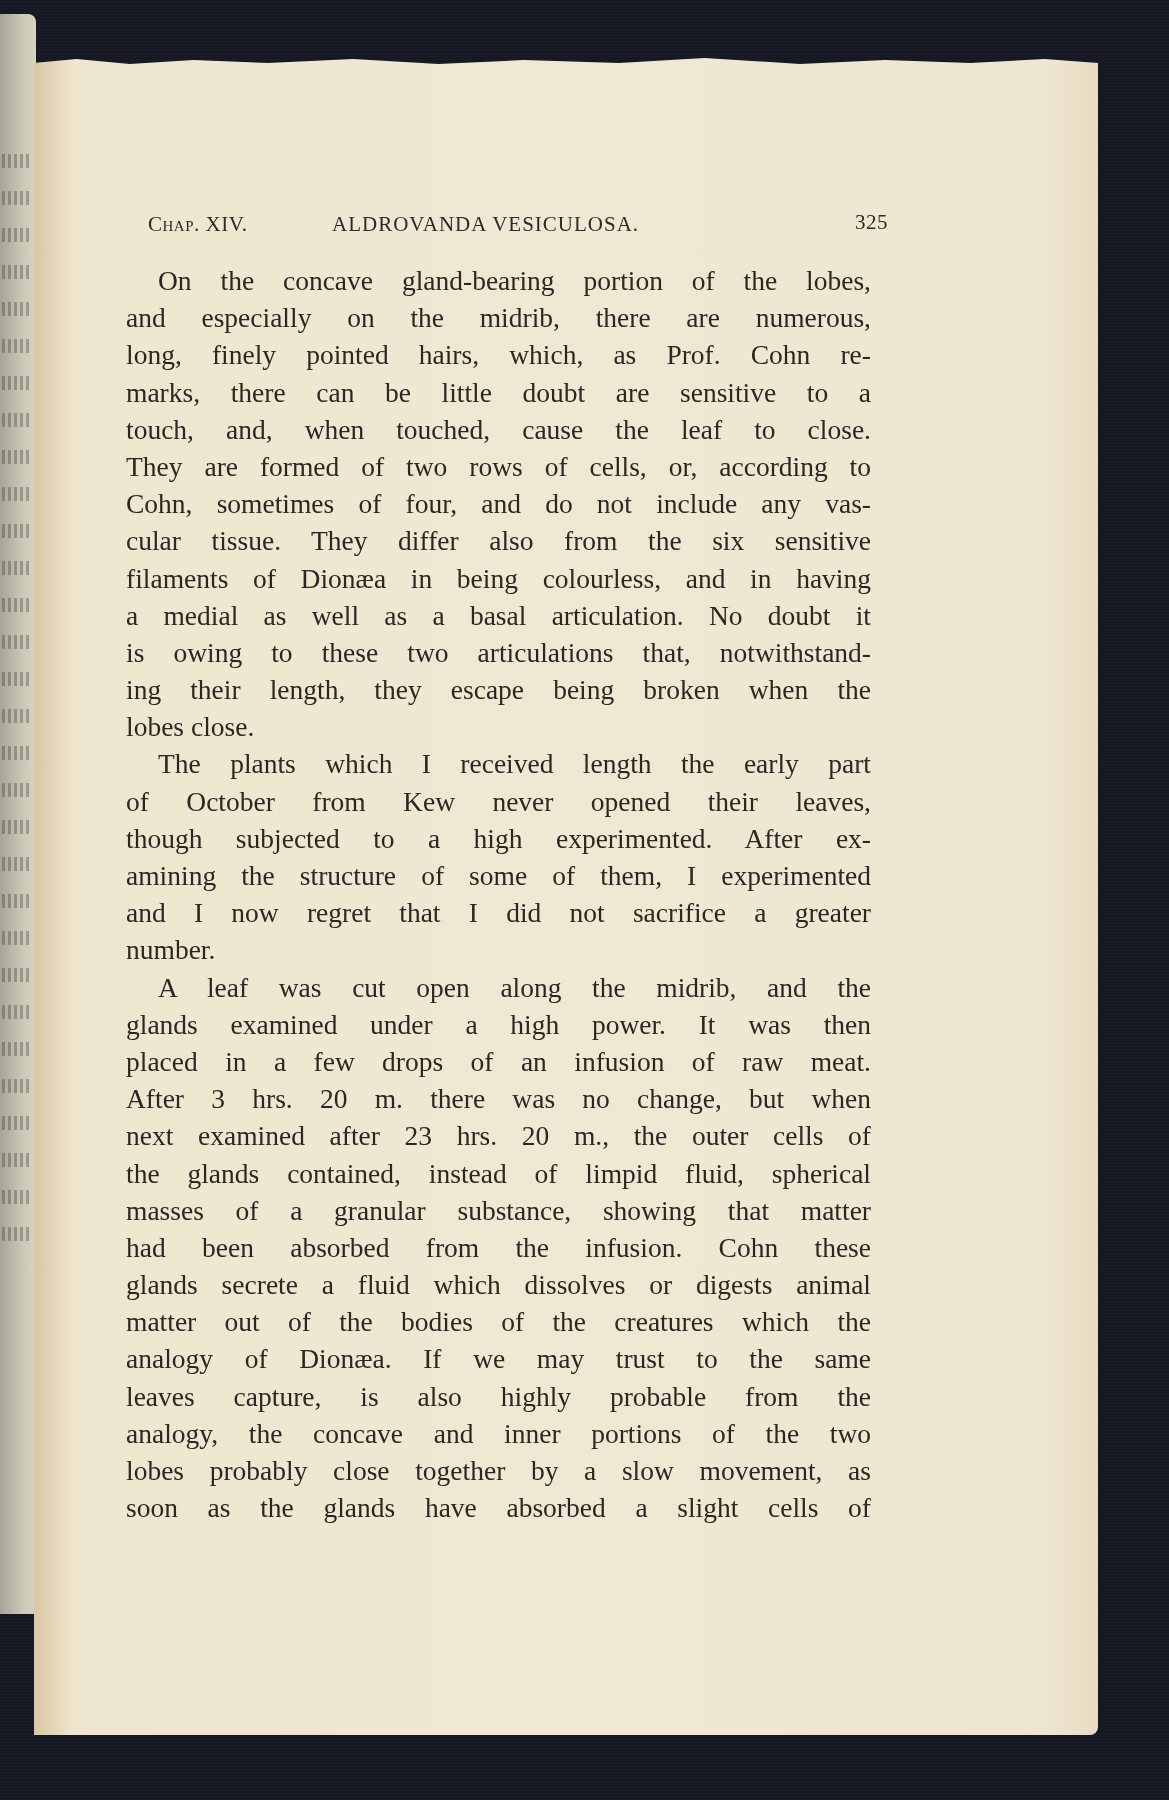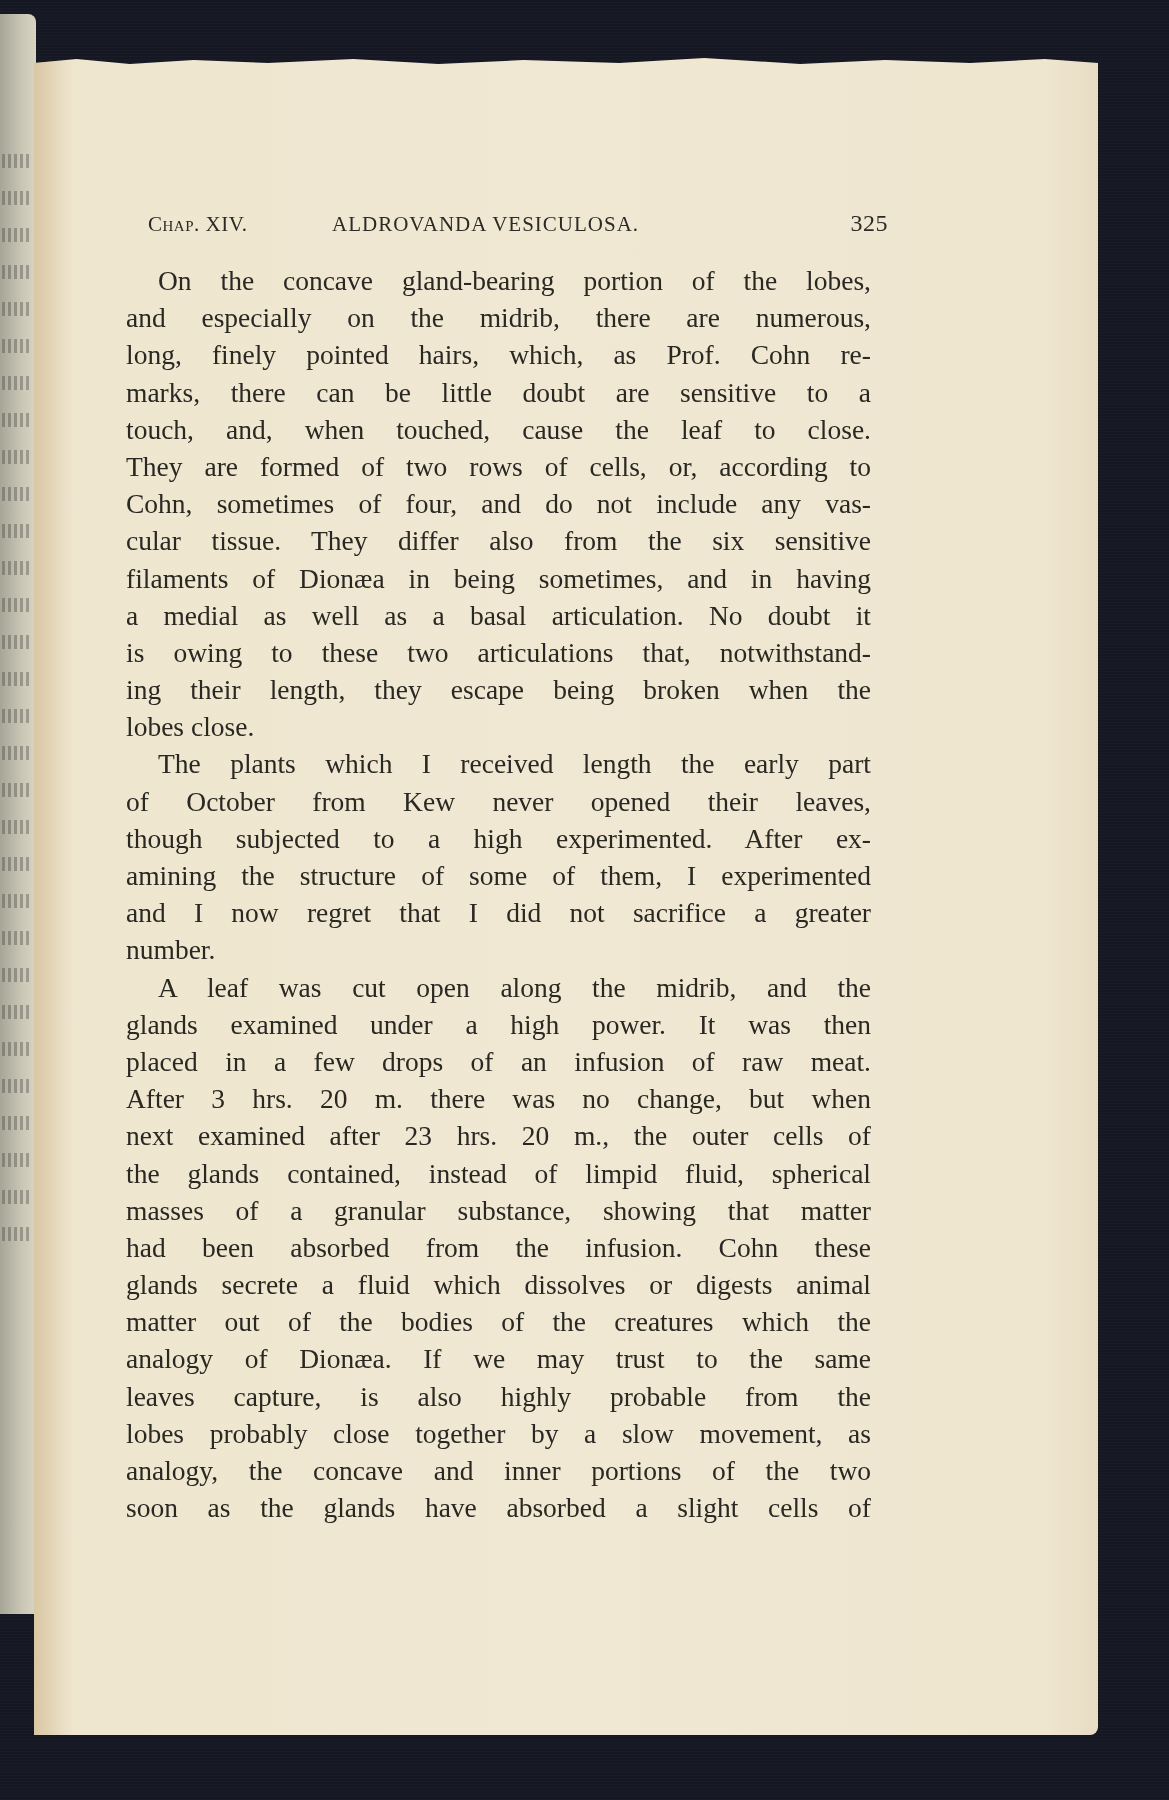--- a/index.html
+++ b/index.html
@@ -77,21 +77,21 @@
       position: absolute;
       left: 184px;
       top: 0;
       font-variant: small-caps;
       letter-spacing: 1px;
     }
     .running-head .page-number {
       position: absolute;
       right: -4px;
       top: -2px;
-      font-size: 24px;
+      font-size: 21px;
     }
     .text-block {
       position: absolute;
       left: 126px;
       top: 262px;
       width: 745px;
       color: #2a2823;
       font-size: 27.5px;
       line-height: 37.2px;
     }
@@ -162,21 +162,21 @@
 <div class="text-block" id="text-block">
     <div class="para">
       <span class="line indent">On the concave gland-bearing portion of the lobes,</span>
       <span class="line">and especially on the midrib, there are numerous,</span>
       <span class="line">long, finely pointed hairs, which, as Prof. Cohn re-</span>
       <span class="line">marks, there can be little doubt are sensitive to a</span>
       <span class="line">touch, and, when touched, cause the leaf to close.</span>
       <span class="line">They are formed of two rows of cells, or, according to</span>
       <span class="line">Cohn, sometimes of four, and do not include any vas-</span>
       <span class="line">cular tissue.  They differ also from the six sensitive</span>
-      <span class="line">filaments of Dionæa in being sometimes, and in having</span>
+      <span class="line">filaments of Dionæa in being colourless, and in having</span>
       <span class="line">a medial as well as a basal articulation.  No doubt it</span>
       <span class="line">is owing to these two articulations that, notwithstand-</span>
       <span class="line">ing their length, they escape being broken when the</span>
       <span class="line last">lobes close.</span>
     </div>
     <div class="para">
       <span class="line indent">The plants which I received length the early part</span>
       <span class="line">of October from Kew never opened their leaves,</span>
       <span class="line">though subjected to a high experimented.  After ex-</span>
       <span class="line">amining the structure of some of them, I experimented</span>
@@ -189,17 +189,17 @@
       <span class="line">placed in a few drops of an infusion of raw meat.</span>
       <span class="line">After 3 hrs. 20 m. there was no change, but when</span>
       <span class="line">next examined after 23 hrs. 20 m., the outer cells of</span>
       <span class="line">the glands contained, instead of limpid fluid, spherical</span>
       <span class="line">masses of a granular substance, showing that matter</span>
       <span class="line">had been absorbed from the infusion.  Cohn these</span>
       <span class="line">glands secrete a fluid which dissolves or digests animal</span>
       <span class="line">matter out of the bodies of the creatures which the</span>
       <span class="line">analogy of Dionæa.  If we may trust to the same</span>
       <span class="line">leaves capture, is also highly probable from the</span>
+      <span class="line">analogy, the concave and inner portions of the two</span>
       <span class="line">lobes probably close together by a slow movement, as</span>
-      <span class="line">analogy, the concave and inner portions of the two</span>
       <span class="line">soon as the glands have absorbed a slight cells of</span>
     </div>
   </div>
 
 </body></html>

